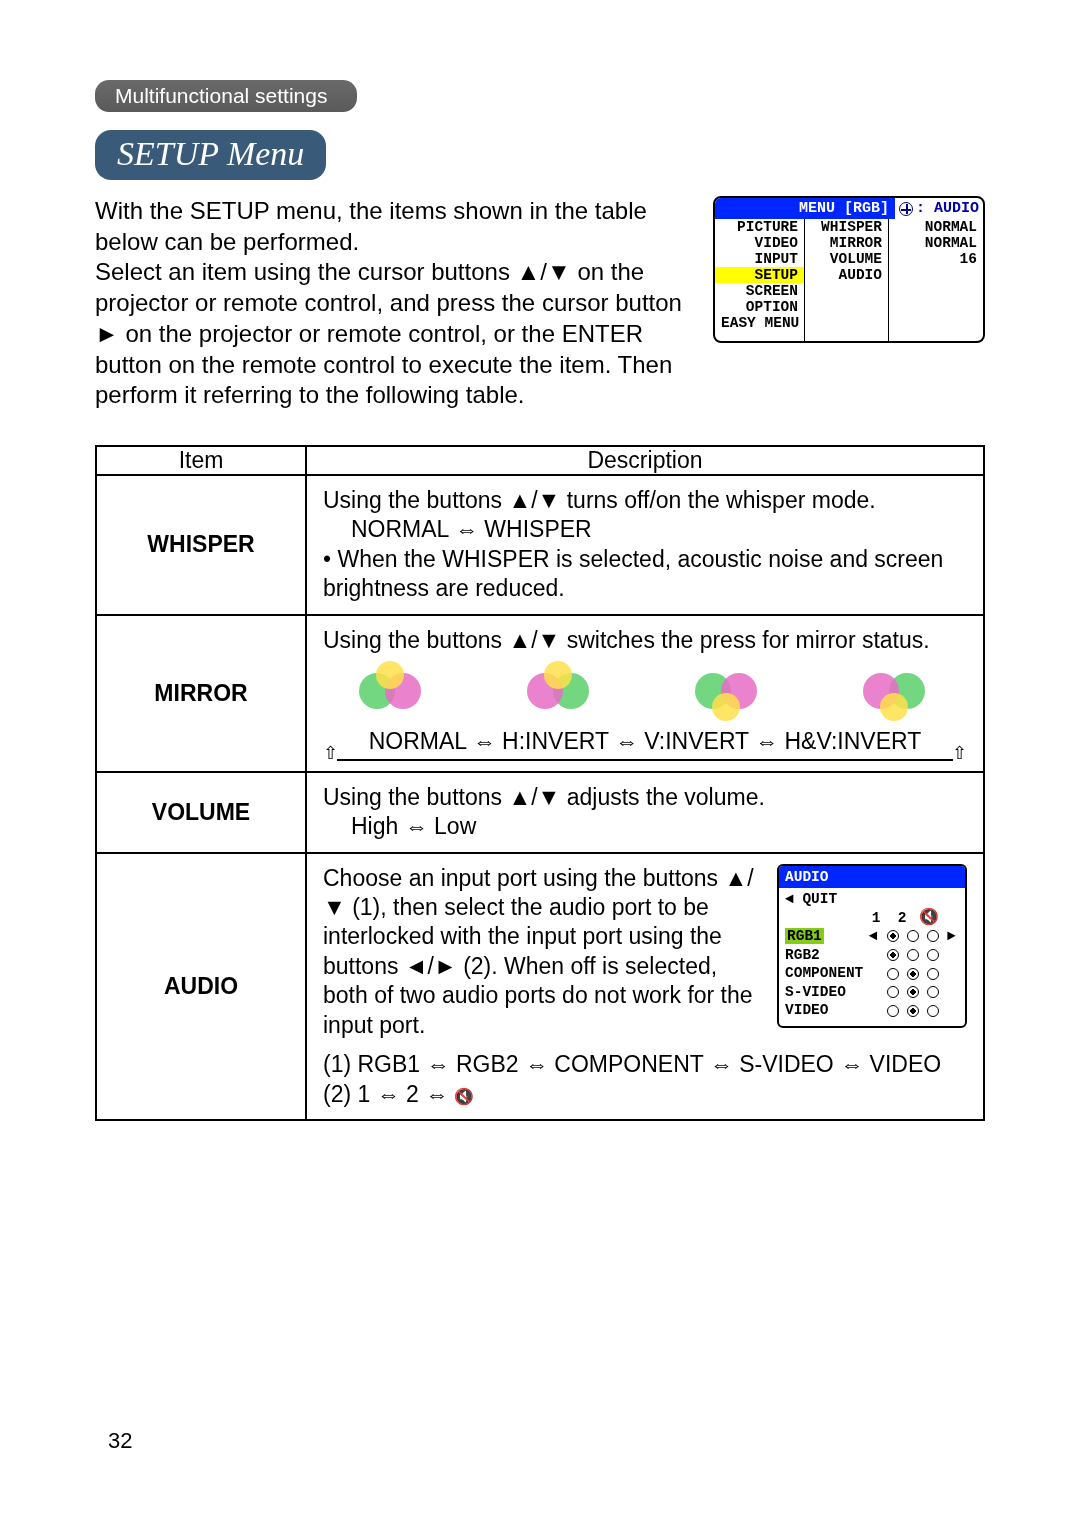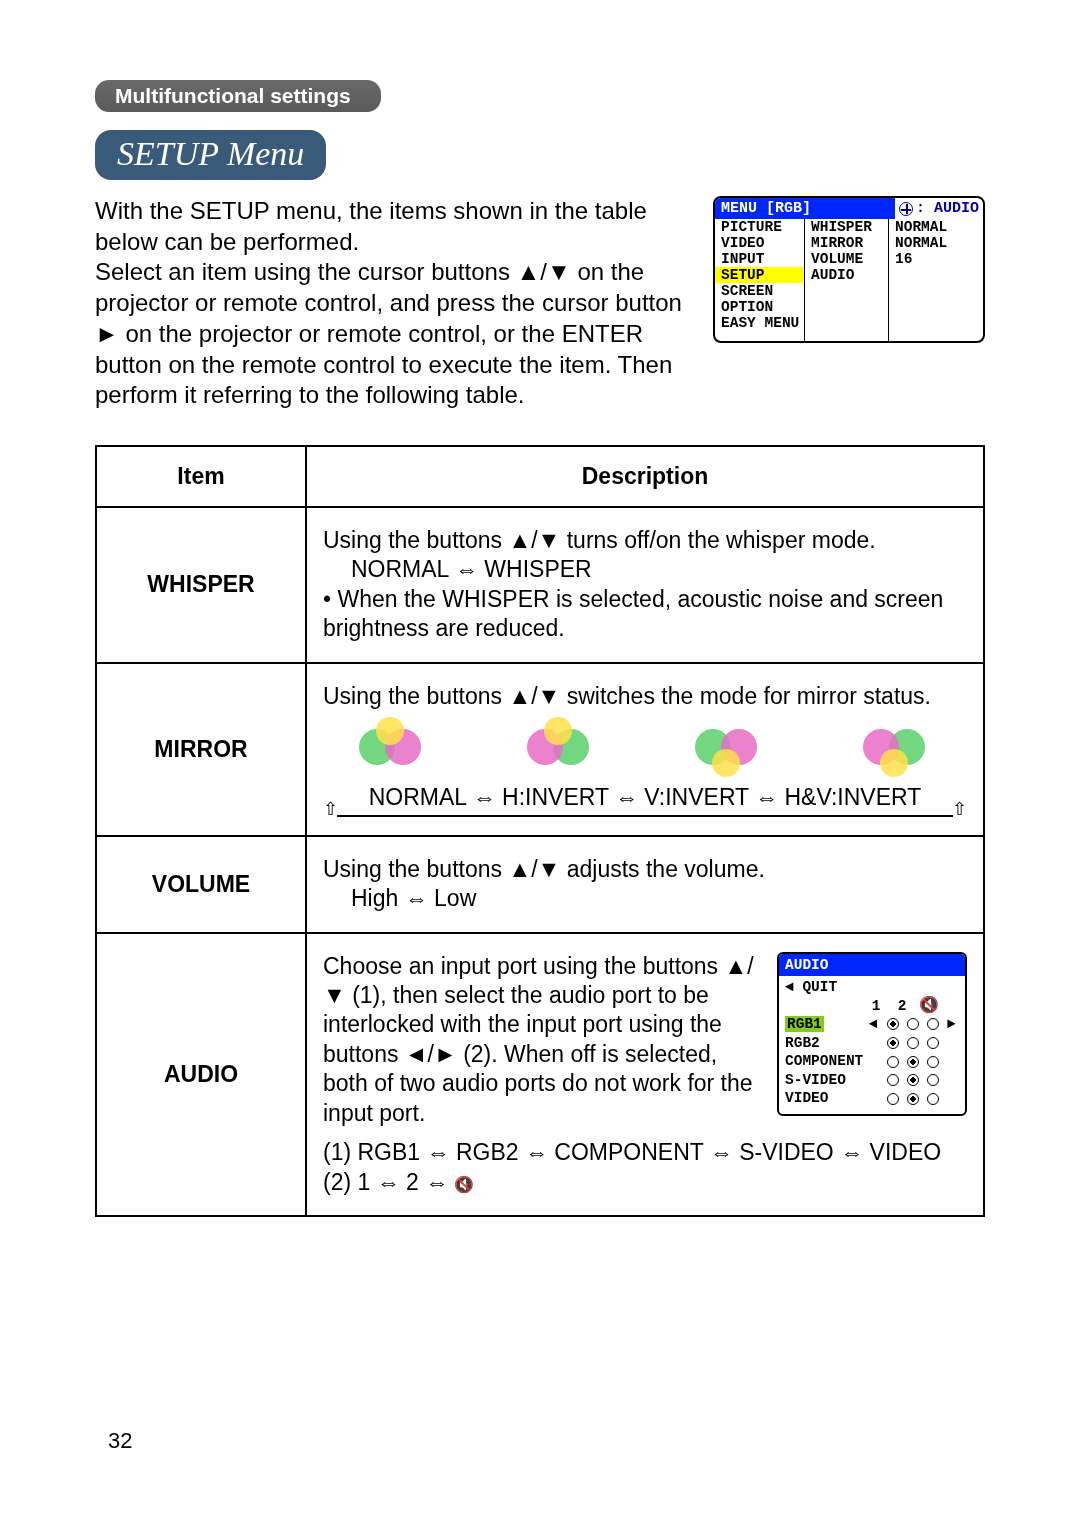--- a/index.html
+++ b/index.html
@@ -14,21 +14,21 @@
     width: 1080px;
     height: 1514px;
     background: #fff;
     padding: 80px 95px 60px 95px;
     position: relative;
   }
   .pill {
     background: linear-gradient(to bottom, #6a6a6a 0%, #5a5a5a 100%);
     color: #fff;
     font-size: 21px;
-    font-weight: bold;
+    font-weight: normal;
     padding: 4px 30px 4px 20px;
     border-radius: 14px;
     display: inline-block;
     margin-bottom: 18px;
   }
   .title-tab {
     display: inline-block;
     background: #3a5a7a;
     color: #fff;
     font-size: 34px;
@@ -51,20 +51,21 @@
     font-family: Arial, sans-serif;
   }
   
   .osd {
     width: 272px;
     border: 2px solid #000;
     border-radius: 8px;
     background: #fff;
     overflow: hidden;
     flex-shrink: 0;
+    text-align: right;
   }
   .osd-top {
     display: flex;
     font-size: 15px;
     font-family: "Courier New", monospace;
     font-weight: bold;
   }
   .osd-top .menu-title {
     background: #0026ff;
     color: #fff;
@@ -94,27 +95,27 @@
   .osd-col div { white-space: nowrap; }
   .osd-yellow { background: #ffff00; margin: 0 -6px; padding: 0 6px; }
   
   table.settings {
     width: 100%;
     border-collapse: collapse;
     font-size: 23px;
   }
   table.settings th, table.settings td {
     border: 2px solid #000;
-    padding: 18px 16px;
+    padding: 10px 16px;
     vertical-align: middle;
   }
   table.settings th {
-    font-weight: bold;
+    font-weight: normal;
     text-align: center;
-    padding: 16px;
+    padding: 0;
   }
   .item-col {
     width: 210px;
     text-align: center;
     font-weight: bold;
   }
   .desc-cell { line-height: 1.28; }
   .indent { margin-left: 28px; }
   .cycle-path {
     border-top: 2px solid #000;
@@ -230,21 +231,21 @@
         <td class="desc-cell">
           <div>Using the buttons ▲/▼ turns off/on the whisper mode.</div>
           <div class="indent">NORMAL ⇔ WHISPER</div>
           <div>• When the WHISPER is selected, acoustic noise and screen brightness are reduced.</div>
         </td>
       </tr>
 
       <tr>
         <td class="item-col">MIRROR</td>
         <td class="desc-cell">
-          <div>Using the buttons ▲/▼ switches the mode for mirror status.</div>
+          <div>Using the buttons ▲/▼ switches the press for mirror status.</div>
           <div class="mirror-row">
             <svg class="mirror-svg" viewBox="0 0 80 60">
               <circle cx="24" cy="30" r="18" fill="#5bd06b" opacity="0.85"></circle>
               <circle cx="50" cy="30" r="18" fill="#e86cc5" opacity="0.85"></circle>
               <circle cx="37" cy="14" r="14" fill="#ffe04a" opacity="0.85"></circle>
             </svg>
             <svg class="mirror-svg" viewBox="0 0 80 60">
               <circle cx="50" cy="30" r="18" fill="#5bd06b" opacity="0.85"></circle>
               <circle cx="24" cy="30" r="18" fill="#e86cc5" opacity="0.85"></circle>
               <circle cx="37" cy="14" r="14" fill="#ffe04a" opacity="0.85"></circle>

